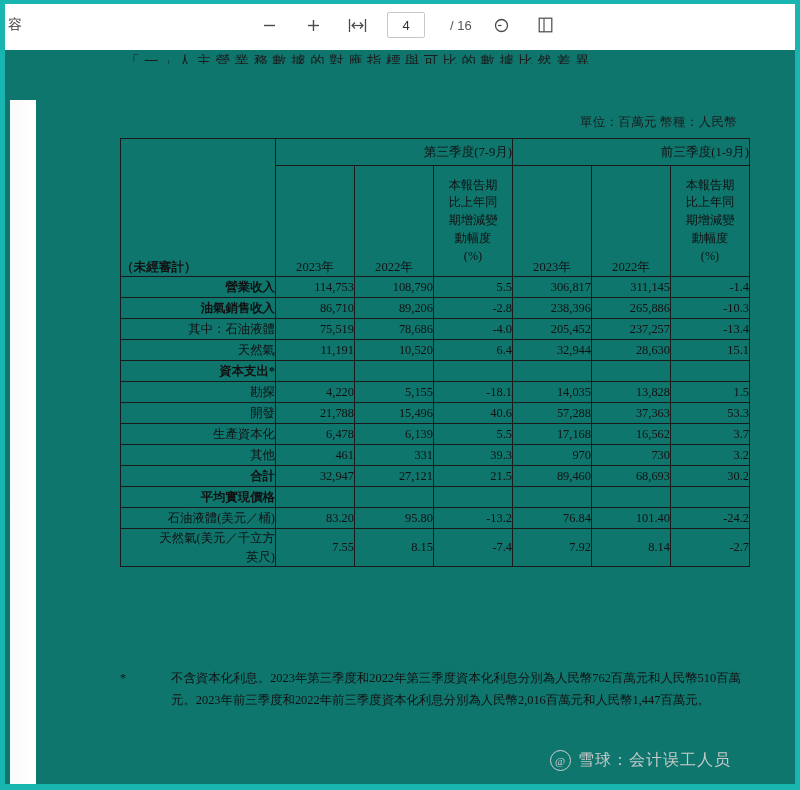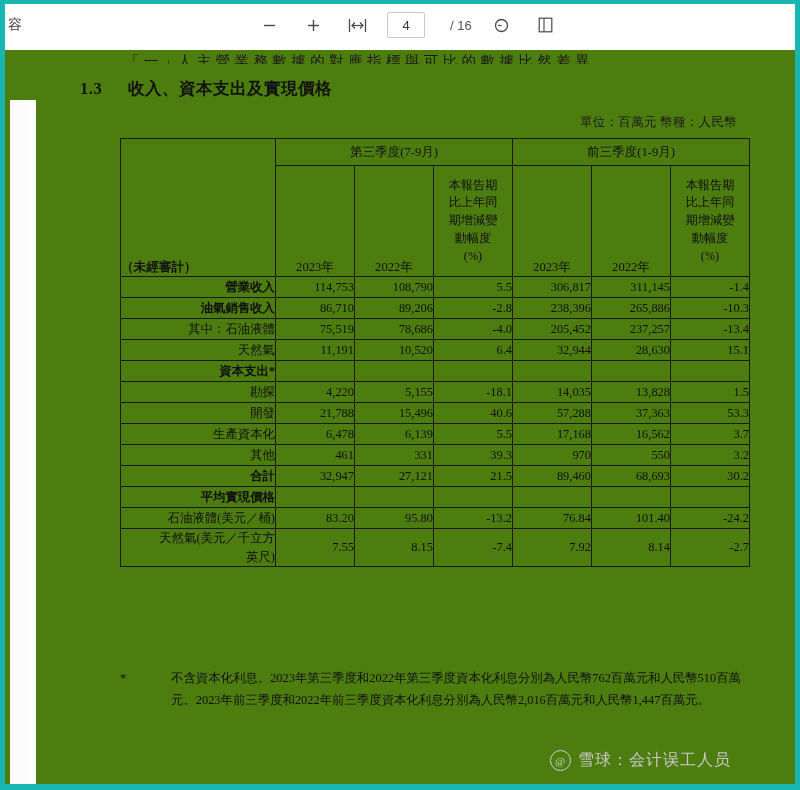--- a/index.html
+++ b/index.html
@@ -110,21 +110,21 @@
     gap: 5px;
   }
 
   
   .doc {
     position: absolute;
     left: 5px;
     top: 50px;
     width: 790px;
     height: 734px;
-    background: #4d7c0f;
+    background: #0f766e;
     overflow: hidden;
   }
   .cut-line-text {
     position: absolute;
     left: 120px;
     top: 2px;
     width: 560px;
     font-family: "Liberation Serif", serif;
     font-size: 14.5px;
     color: #1b1b1b;
@@ -167,21 +167,21 @@
     font-family: "Liberation Serif", serif;
     font-size: 12.4px;
     color: #111;
     table-layout: fixed;
   }
   table.fin th, table.fin td {
     border: 1px solid #1a1a1a;
     padding: 0;
   }
   .hdr-group {
-    text-align: center;
+    text-align: right;
     font-weight: normal;
     height: 26px;
     font-size: 12.6px;
   }
   .corner-cell {
     border-right: 1px solid #1a1a1a;
     margin-left: 47px;
   }
   .vhdr {
     text-align: center;
@@ -331,23 +331,20 @@
         </svg>
       </div>
     </div>
   </div>
 
   <div class="doc">
     <div class="left-edge-shadow"></div>
 
     <div class="cut-line-text">「 ⼀ 」⼈ 主 營 業 務 數 據 的 對 應 指 標 與 可 比 的 數 據 ⽐ 然 差 異</div>
 
-    <div class="section-title">
-      <span class="section-num">1.3</span><span>收入、資本支出及實現價格</span>
-    </div>
 
     <div class="unit-line">單位：百萬元    幣種：人民幣</div>
 
     <table class="fin">
       <colgroup>
         <col class="col-label">
         <col class="col-n">
           <col class="col-n">
           <col class="col-p">
         <col class="col-n">
@@ -454,21 +451,21 @@
             <td class="num">17,168</td>
             <td class="num">16,562</td>
             <td class="num">3.7</td>
           </tr>
           <tr>
             <td class="rl ind1">其他</td>
             <td class="num">461</td>
             <td class="num">331</td>
             <td class="num">39.3</td>
             <td class="num">970</td>
-            <td class="num">550</td>
+            <td class="num">730</td>
             <td class="num">3.2</td>
           </tr>
           <tr>
             <td class="rl bold ind1">合計</td>
             <td class="num">32,947</td>
             <td class="num">27,121</td>
             <td class="num">21.5</td>
             <td class="num">89,460</td>
             <td class="num">68,693</td>
             <td class="num">30.2</td>

